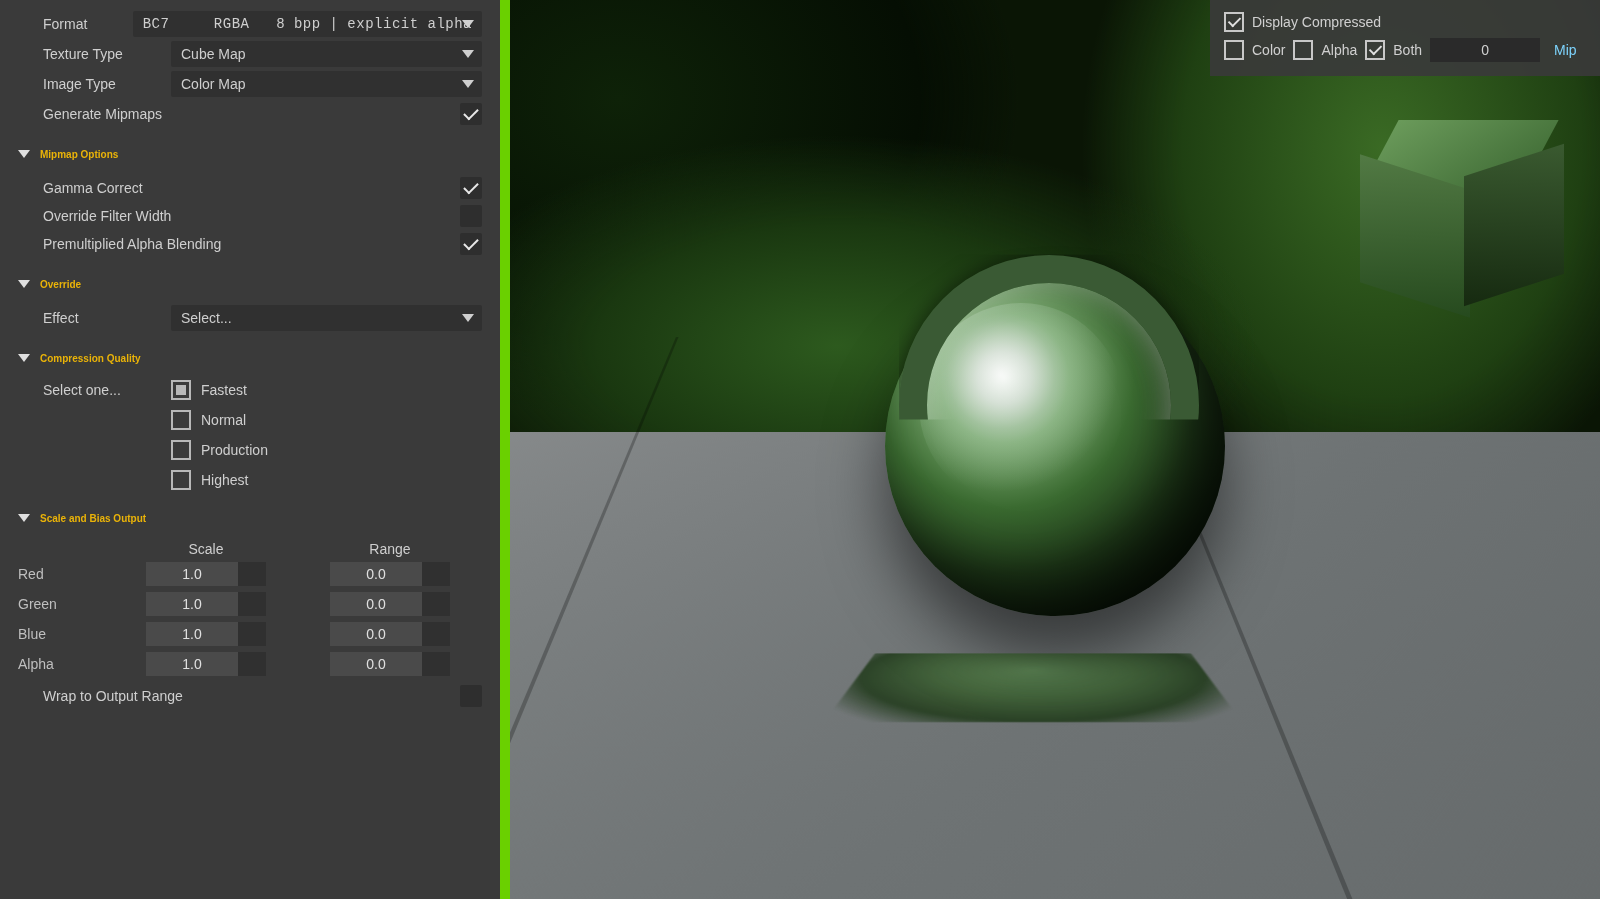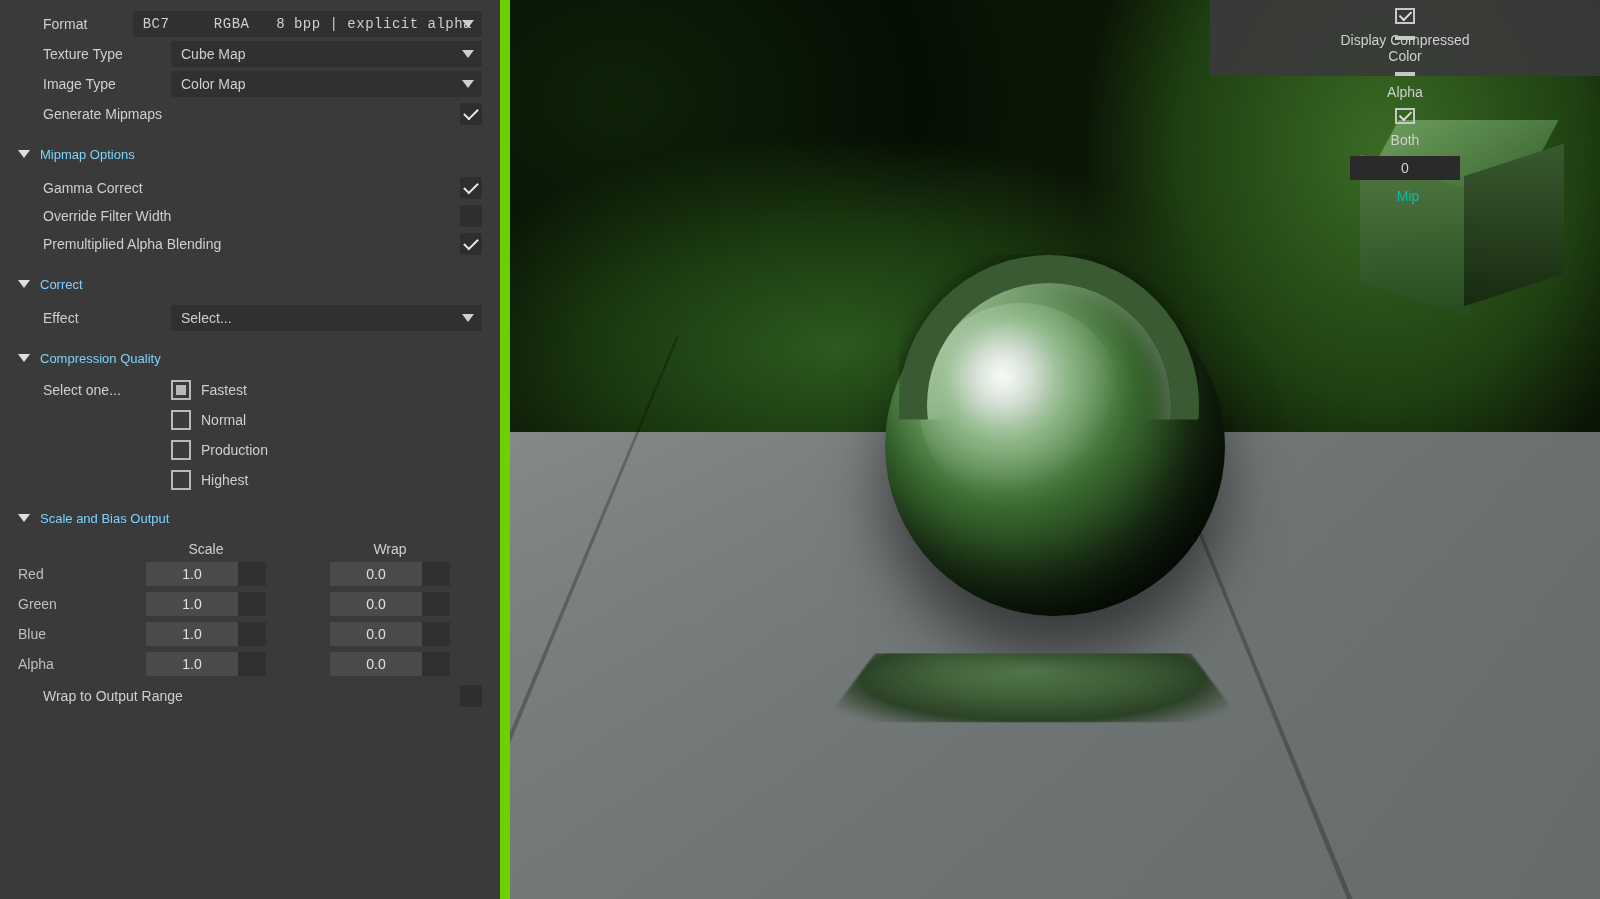--- a/index.html
+++ b/index.html
@@ -13,21 +13,21 @@
   .select { flex:1; height:26px; background:#303030; border:none; color:#cfcfcf; display:flex; align-items:center; padding:0 10px; position:relative; cursor:pointer; font-size:14px; border-radius:2px; }
   .select .tri { position:absolute; right:8px; top:9px; width:0; height:0; border-left:6px solid transparent; border-right:6px solid transparent; border-top:8px solid #cfcfcf; }
   .fmt { font-family: 'Courier New', monospace; letter-spacing:0.5px; white-space:pre; }
   .checkbox-row { display:flex; align-items:center; height:28px; }
   .checkbox-row .label { flex:1; width:auto; }
   .cb { width:22px; height:22px; background:#2e2e2e; border-radius:2px; display:flex; align-items:center; justify-content:center; cursor:pointer; }
   .cb.checked::after { content:''; display:block; width:6px; height:12px; border-right:2.5px solid #e8e8e8; border-bottom:2.5px solid #e8e8e8; transform:rotate(45deg) translate(-1px,-1px); }
   .section { margin-top:14px; }
   .section-header { display:flex; align-items:center; height:24px; margin-bottom:8px; cursor:pointer; }
   .section-header .tri-small { width:0; height:0; border-left:6px solid transparent; border-right:6px solid transparent; border-top:8px solid #e0e0e0; margin-right:10px; }
-  .section-header .title { color:#7dd3fc; font-weight:normal; font-size:13px; }
+  .section-header .title { color:#eab308; font-weight:bold; font-size:10px; }
   .indent { padding-left:0; }
   .radio-group { display:flex; align-items:flex-start; }
   .radio-group .label { padding-top:4px; }
   .radio-col { display:flex; flex-direction:column; gap:6px; }
   .radio-row { display:flex; align-items:center; height:24px; cursor:pointer; }
   .radio-box { width:20px; height:20px; border:2px solid #b8b8b8; margin-right:10px; display:flex; align-items:center; justify-content:center; }
   .radio-box.selected::after { content:''; width:10px; height:10px; background:#b8b8b8; }
   .sb-table { margin-top:6px; }
   .sb-head { display:flex; height:22px; align-items:center; }
   .sb-head .sp { width:128px; }
@@ -35,26 +35,26 @@
   .sb-head .gap { width:64px; }
   .sb-row { display:flex; align-items:center; height:28px; margin-bottom:2px; }
   .sb-row .ch { width:128px; color:#bfbfbf; }
   .num { width:92px; height:24px; background:#4a4a4a; text-align:center; line-height:24px; color:#e0e0e0; cursor:text; }
   .slider { width:28px; height:24px; background:#303030; }
   .ncell { display:flex; }
   .sb-row .gap { width:64px; }
   
   
   .overlay { position:absolute; top:0; right:0; background:rgba(58,58,58,0.92); padding:8px 14px 12px 14px; width:390px; }
-  .ov-row { display:flex; align-items:center; height:28px; gap:8px;flex-direction:column; }
+  .ov-row { display:flex; align-items:center; height:28px; gap:8px; }
   .ov-cb { width:20px; height:20px; border:2px solid #c8c8c8; display:flex; align-items:center; justify-content:center; cursor:pointer; }
   .ov-cb.checked::after { content:''; display:block; width:5px; height:10px; border-right:2.5px solid #e0e0e0; border-bottom:2.5px solid #e0e0e0; transform:rotate(45deg) translate(-1px,-1px); }
   .ov-label { color:#d0d0d0; }
   .ov-num { width:110px; height:24px; background:#2a2a2a; text-align:center; line-height:24px; color:#d0d0d0; }
-  .ov-mip { margin-left:6px; color:#14b8a6; }
+  .ov-mip { margin-left:6px; color:#7dd3fc; }
 
   
   .scene { position:absolute; inset:0; overflow:hidden; }
   .ground { position:absolute; left:-200px; right:-200px; top:48%; bottom:-200px; background:linear-gradient(135deg,#8b8e8f 0%, #6e7374 50%, #5c6061 100%); transform:perspective(900px) rotateX(55deg); transform-origin:top center; }
   .ground::before, .ground::after { content:''; position:absolute; background:rgba(0,0,0,0.25); }
   .ground::before { left:25%; top:-200px; bottom:-200px; width:3px; transform:rotate(-8deg); }
   .ground::after  { left:60%; top:-200px; bottom:-200px; width:3px; transform:rotate(-8deg); }
   .bushes { position:absolute; left:0; right:0; top:0; height:55%; background:
      radial-gradient(ellipse 600px 300px at 30% 70%, #2d5a1e 0%, #1a3810 40%, transparent 70%),
      radial-gradient(ellipse 400px 500px at 80% 30%, #3a6a24 0%, #1f4012 50%, transparent 75%),
@@ -133,21 +133,21 @@
       <div class="checkbox-row">
         <div class="label">Premultiplied Alpha Blending</div>
         <div class="cb checked"></div>
       </div>
     </div>
   </div>
 
   <div class="section">
     <div class="section-header">
       <span class="tri-small"></span>
-      <span class="title">Correct</span>
+      <span class="title">Override</span>
     </div>
     <div class="row">
       <div class="label">Effect</div>
       <div class="select">
         <span>Select...</span>
         <span class="tri"></span>
       </div>
     </div>
   </div>
 
@@ -182,21 +182,21 @@
   <div class="section">
     <div class="section-header">
       <span class="tri-small"></span>
       <span class="title">Scale and Bias Output</span>
     </div>
     <div class="sb-table">
       <div class="sb-head">
         <div class="sp"></div>
         <div class="col">Scale</div>
         <div class="gap"></div>
-        <div class="col">Wrap</div>
+        <div class="col">Range</div>
       </div>
       <div id="sb-rows">
           <div class="sb-row">
             <div class="ch">Red</div>
             <div class="ncell">
               <div class="num">1.0</div>
               <div class="slider"></div>
             </div>
             <div class="gap"></div>
             <div class="ncell">

